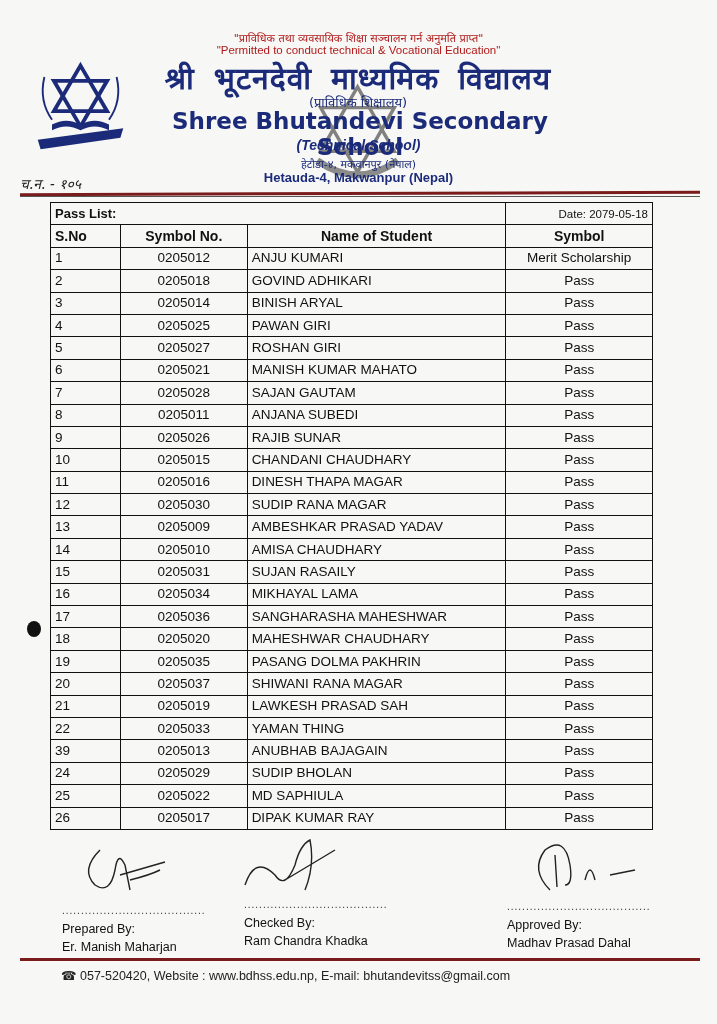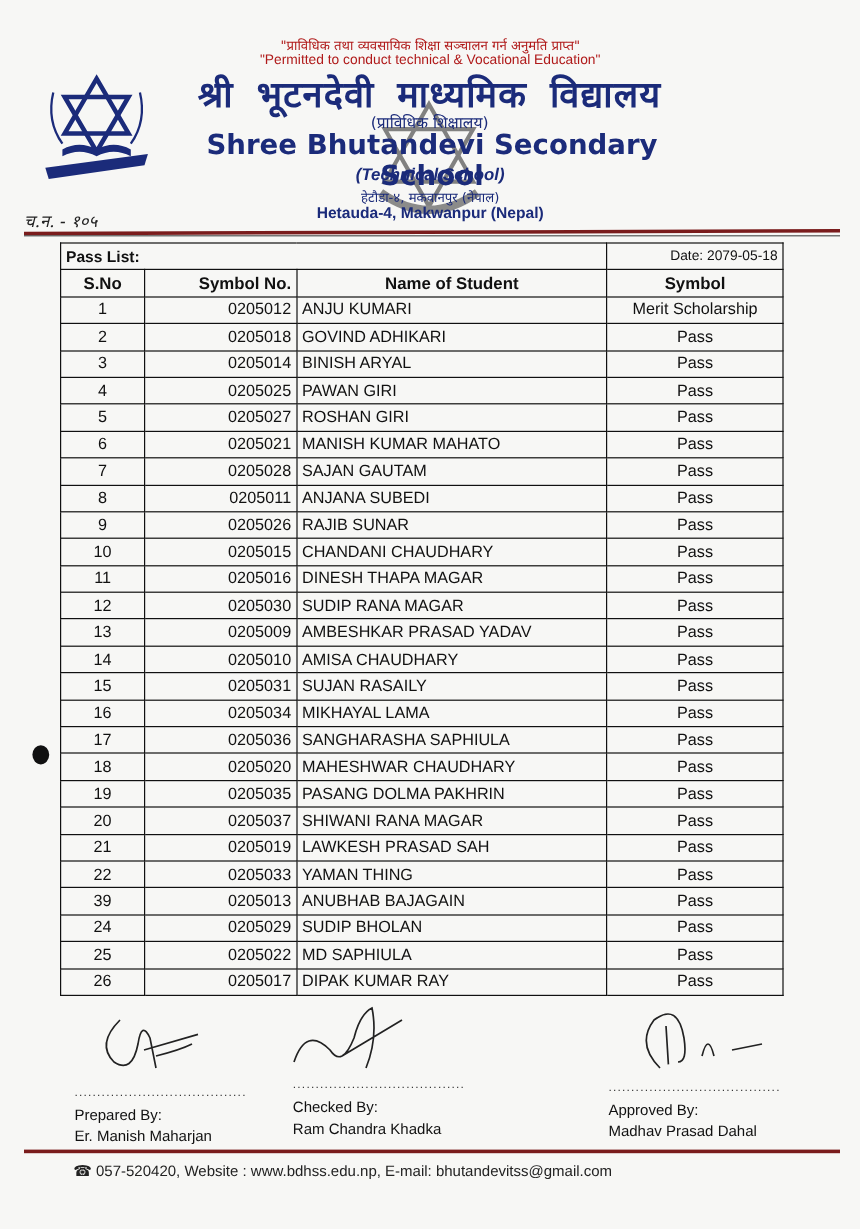--- a/index.html
+++ b/index.html
@@ -21,22 +21,22 @@
   .rule { left:20px; width:680px; top:192px; height:3px; background:#7a1c1c; transform:rotate(-0.2deg); }
   .rule2 { left:20px; width:680px; top:196px; height:1px; background:#555; }
   .stamp { left:300px; top:80px; width:115px; height:115px; opacity:0.55; }
   table.pass {
     position:absolute; left:50px; top:202px; width:603px; border-collapse:collapse; font-size:13.5px;
   }
   table.pass td, table.pass th { border:1.2px solid #111; padding:0 4px; height:21.4px; line-height:20px; }
   table.pass th { font-weight:bold; font-size:14px; }
   .pass-title-row td { border:none; border-left:1.2px solid #111; height:18px; font-weight:bold; font-size:13px; text-align:left; }
   .pass-title-row td.right { border-left:none; text-align:right; font-weight:normal; font-size:11.5px; }
-  .c-sno { width:62px; text-align:center;margin-left:44px; }
-  .c-sym { width:120px; text-align:right; }
+  .c-sno { width:62px; text-align:left;margin-left:44px; }
+  .c-sym { width:120px; text-align:center; }
   .c-name { width:255px; text-align:left; }
   .c-rem { width:140px; text-align:center; }
 
   .sig { font-size:12.5px; line-height:18px; }
   .sig .dots { letter-spacing:1px; color:#333; font-size:10px; }
   .sig-prep { left:62px; top:902px; }
   .sig-check { left:244px; top:896px; }
   .sig-appr { left:507px; top:898px; }
   .sigmark { stroke:#222; fill:none; stroke-width:1.4; }
 
@@ -187,21 +187,21 @@
       </tr>
       <tr>
         <td class="c-sno">16</td>
         <td class="c-sym">0205034</td>
         <td class="c-name">MIKHAYAL LAMA</td>
         <td class="c-rem">Pass</td>
       </tr>
       <tr>
         <td class="c-sno">17</td>
         <td class="c-sym">0205036</td>
-        <td class="c-name">SANGHARASHA SAPHIULA</td>
+        <td class="c-name">SANGHARASHA MAHESHWAR</td>
         <td class="c-rem">Pass</td>
       </tr>
       <tr>
         <td class="c-sno">18</td>
         <td class="c-sym">0205020</td>
         <td class="c-name">MAHESHWAR CHAUDHARY</td>
         <td class="c-rem">Pass</td>
       </tr>
       <tr>
         <td class="c-sno">19</td>

